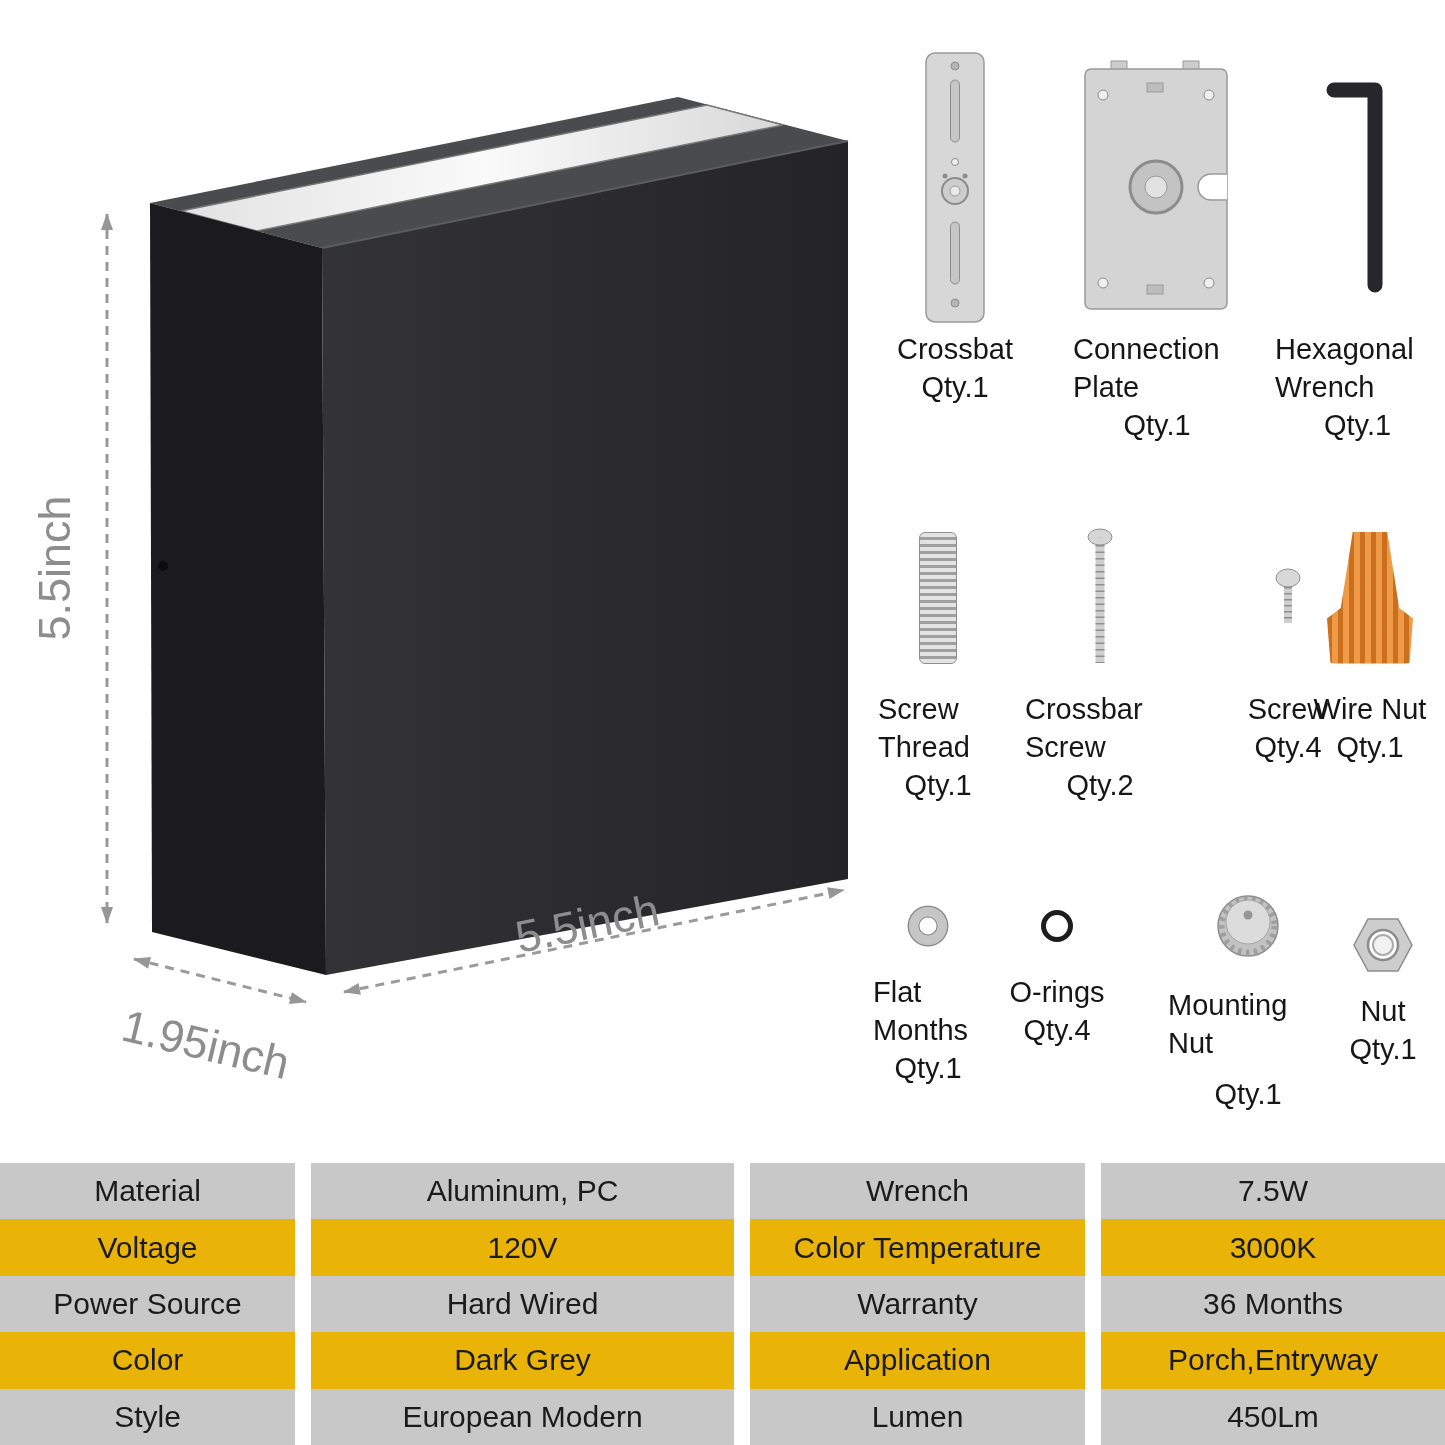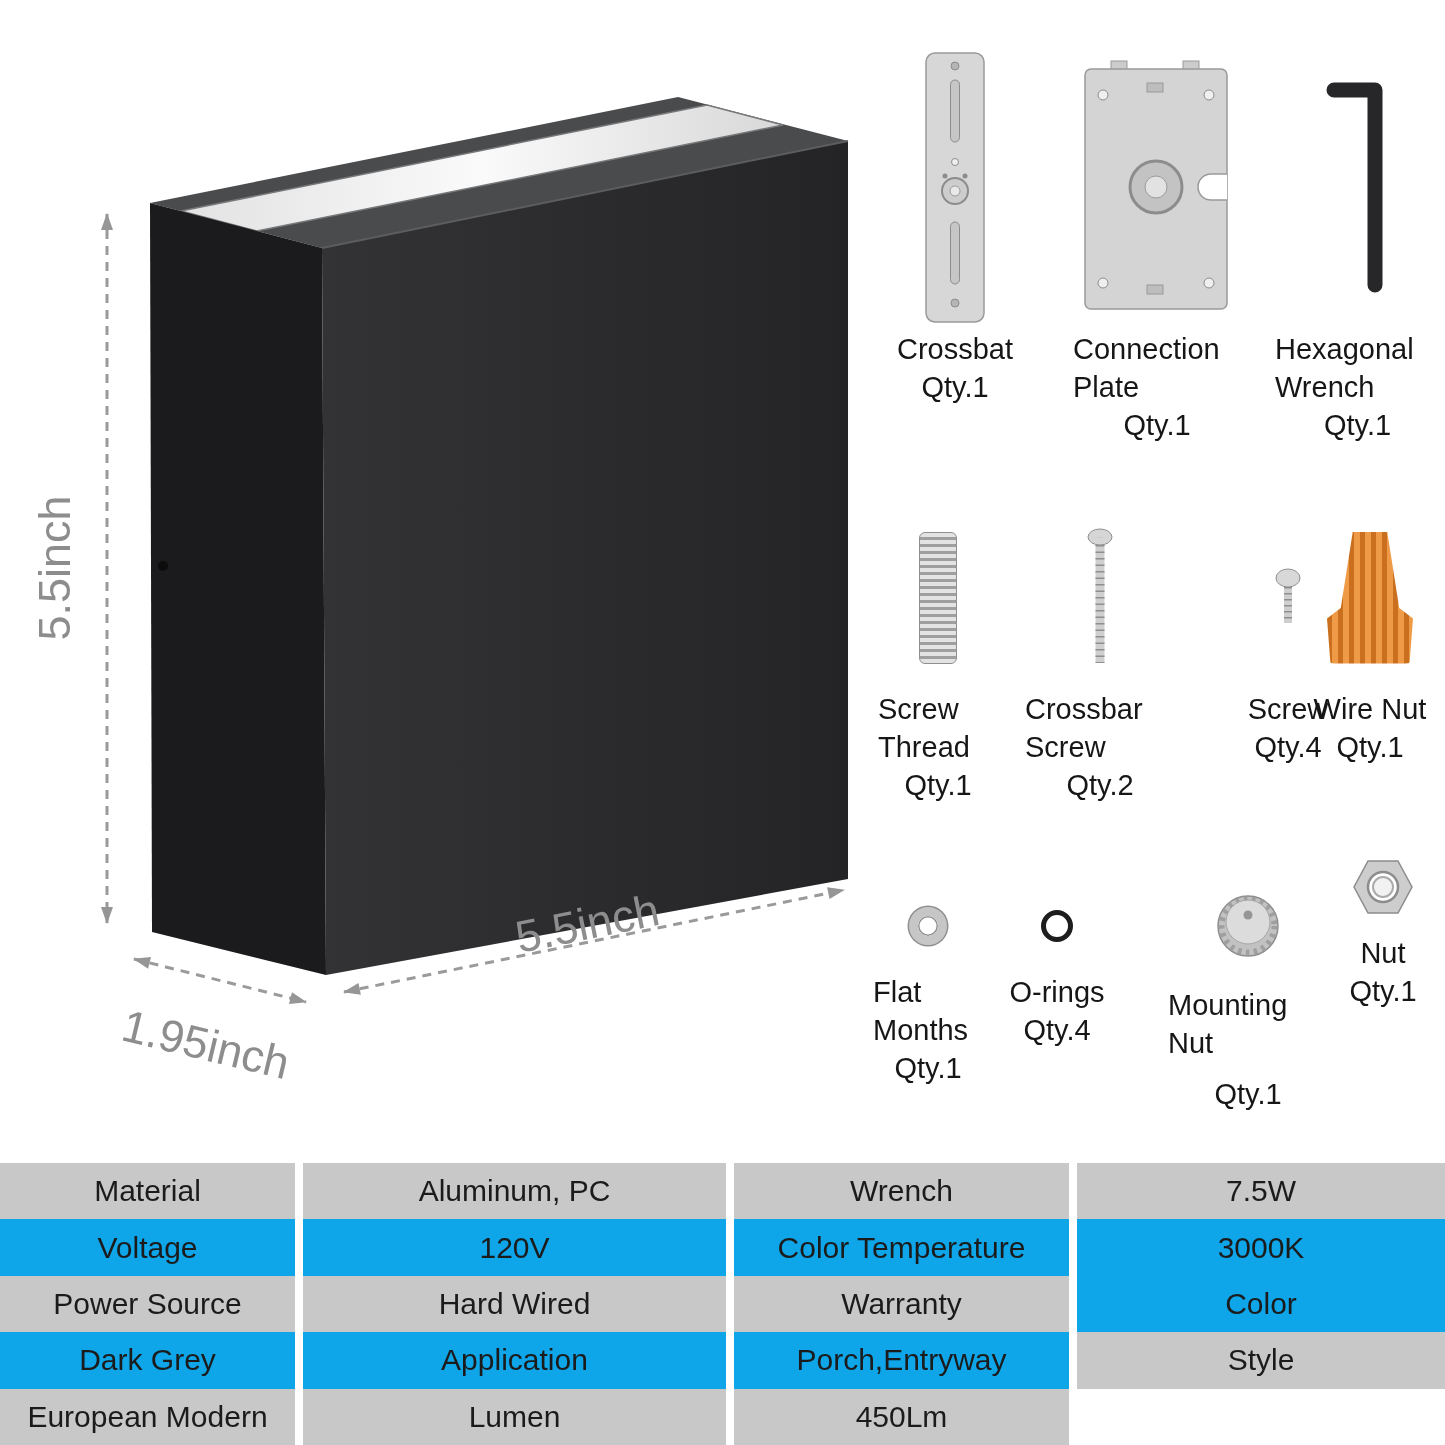--- a/index.html
+++ b/index.html
@@ -34,28 +34,28 @@
     box-shadow:0 0 0 1.5px #8f8f8f, inset 0 0 0 1.5px #8f8f8f;
   }
   .o-ring {
     width:32px; height:32px; border-radius:50%; background:#ffffff;
     border:5px solid #1d1d1d;
   }
   
   .spec-table {
     position:absolute; left:0; top:1163px; width:1445px; height:282px;
     display:grid; grid-template-columns:295px 423px 335px 1fr;
-    grid-auto-rows:56.4px; column-gap:8px; background:#ffffff;
+    grid-auto-rows:56.4px; column-gap:16px; background:#ffffff;
   }
   .spec-cell {
     display:flex; align-items:center; justify-content:center;
     font-size:30px; color:#1b1b1b; white-space:nowrap;
   }
   .row-light { background:#c8c8c8; }
-  .row-dark  { background:#0ea5e9; }
+  .row-dark  { background:#eab308; }
 </style>
 </head>
 <body>
 
 <div class="stage">
 
   <svg class="lamp-svg" width="900" height="1120" viewBox="0 0 900 1120">
     <defs>
       <linearGradient id="frontGrad" x1="0" y1="0" x2="1" y2="0">
         <stop offset="0" stop-color="#333336"></stop>
@@ -207,21 +207,21 @@
         <circle cx="34" cy="33" r="30" fill="#c2c2c2" stroke="#8d8d8d" stroke-width="1.5"></circle>
         <circle cx="34" cy="33" r="26.5" fill="none" stroke="#9f9f9f" stroke-width="6" stroke-dasharray="3.5 4.5"></circle>
         <circle cx="34" cy="29" r="22" fill="#dcdcdc" stroke="#a5a5a5"></circle>
         <circle cx="34" cy="22" r="4.5" fill="#969696"></circle>
       </svg>
     </div>
     <div class="lbl">Mounting Nut</div>
     <div class="lbl">Qty.1</div>
   </div>
 
-  <div class="acc" style="left:1333px; top:839px; width:100px;">
+  <div class="acc" style="left:1333px; top:897px; width:100px;">
     <div class="icon-box" style="height:95px;">
       <svg width="62" height="56" viewBox="0 0 62 56">
         <polygon points="46,2 60,28 46,54 16,54 2,28 16,2" fill="#cdcdcd" stroke="#8c8c8c" stroke-width="1.5"></polygon>
         <circle cx="31" cy="28" r="15" fill="#ffffff" stroke="#8c8c8c" stroke-width="2.5"></circle>
         <circle cx="31" cy="28" r="10" fill="#f2f2f2" stroke="#ababab" stroke-width="2"></circle>
       </svg>
     </div>
     <div class="lbl">Nut</div>
     <div class="lbl">Qty.1</div>
   </div>
@@ -235,20 +235,21 @@
   <div class="spec-cell row-light">7.5W</div>
 
   <div class="spec-cell row-dark">Voltage</div>
   <div class="spec-cell row-dark">120V</div>
   <div class="spec-cell row-dark">Color Temperature</div>
   <div class="spec-cell row-dark">3000K</div>
 
   <div class="spec-cell row-light">Power Source</div>
   <div class="spec-cell row-light">Hard Wired</div>
   <div class="spec-cell row-light">Warranty</div>
+  <div class="spec-cell row-light">36 Months</div>
 
   <div class="spec-cell row-dark">Color</div>
   <div class="spec-cell row-dark">Dark Grey</div>
   <div class="spec-cell row-dark">Application</div>
   <div class="spec-cell row-dark">Porch,Entryway</div>
 
   <div class="spec-cell row-light">Style</div>
   <div class="spec-cell row-light">European Modern</div>
   <div class="spec-cell row-light">Lumen</div>
   <div class="spec-cell row-light">450Lm</div>

